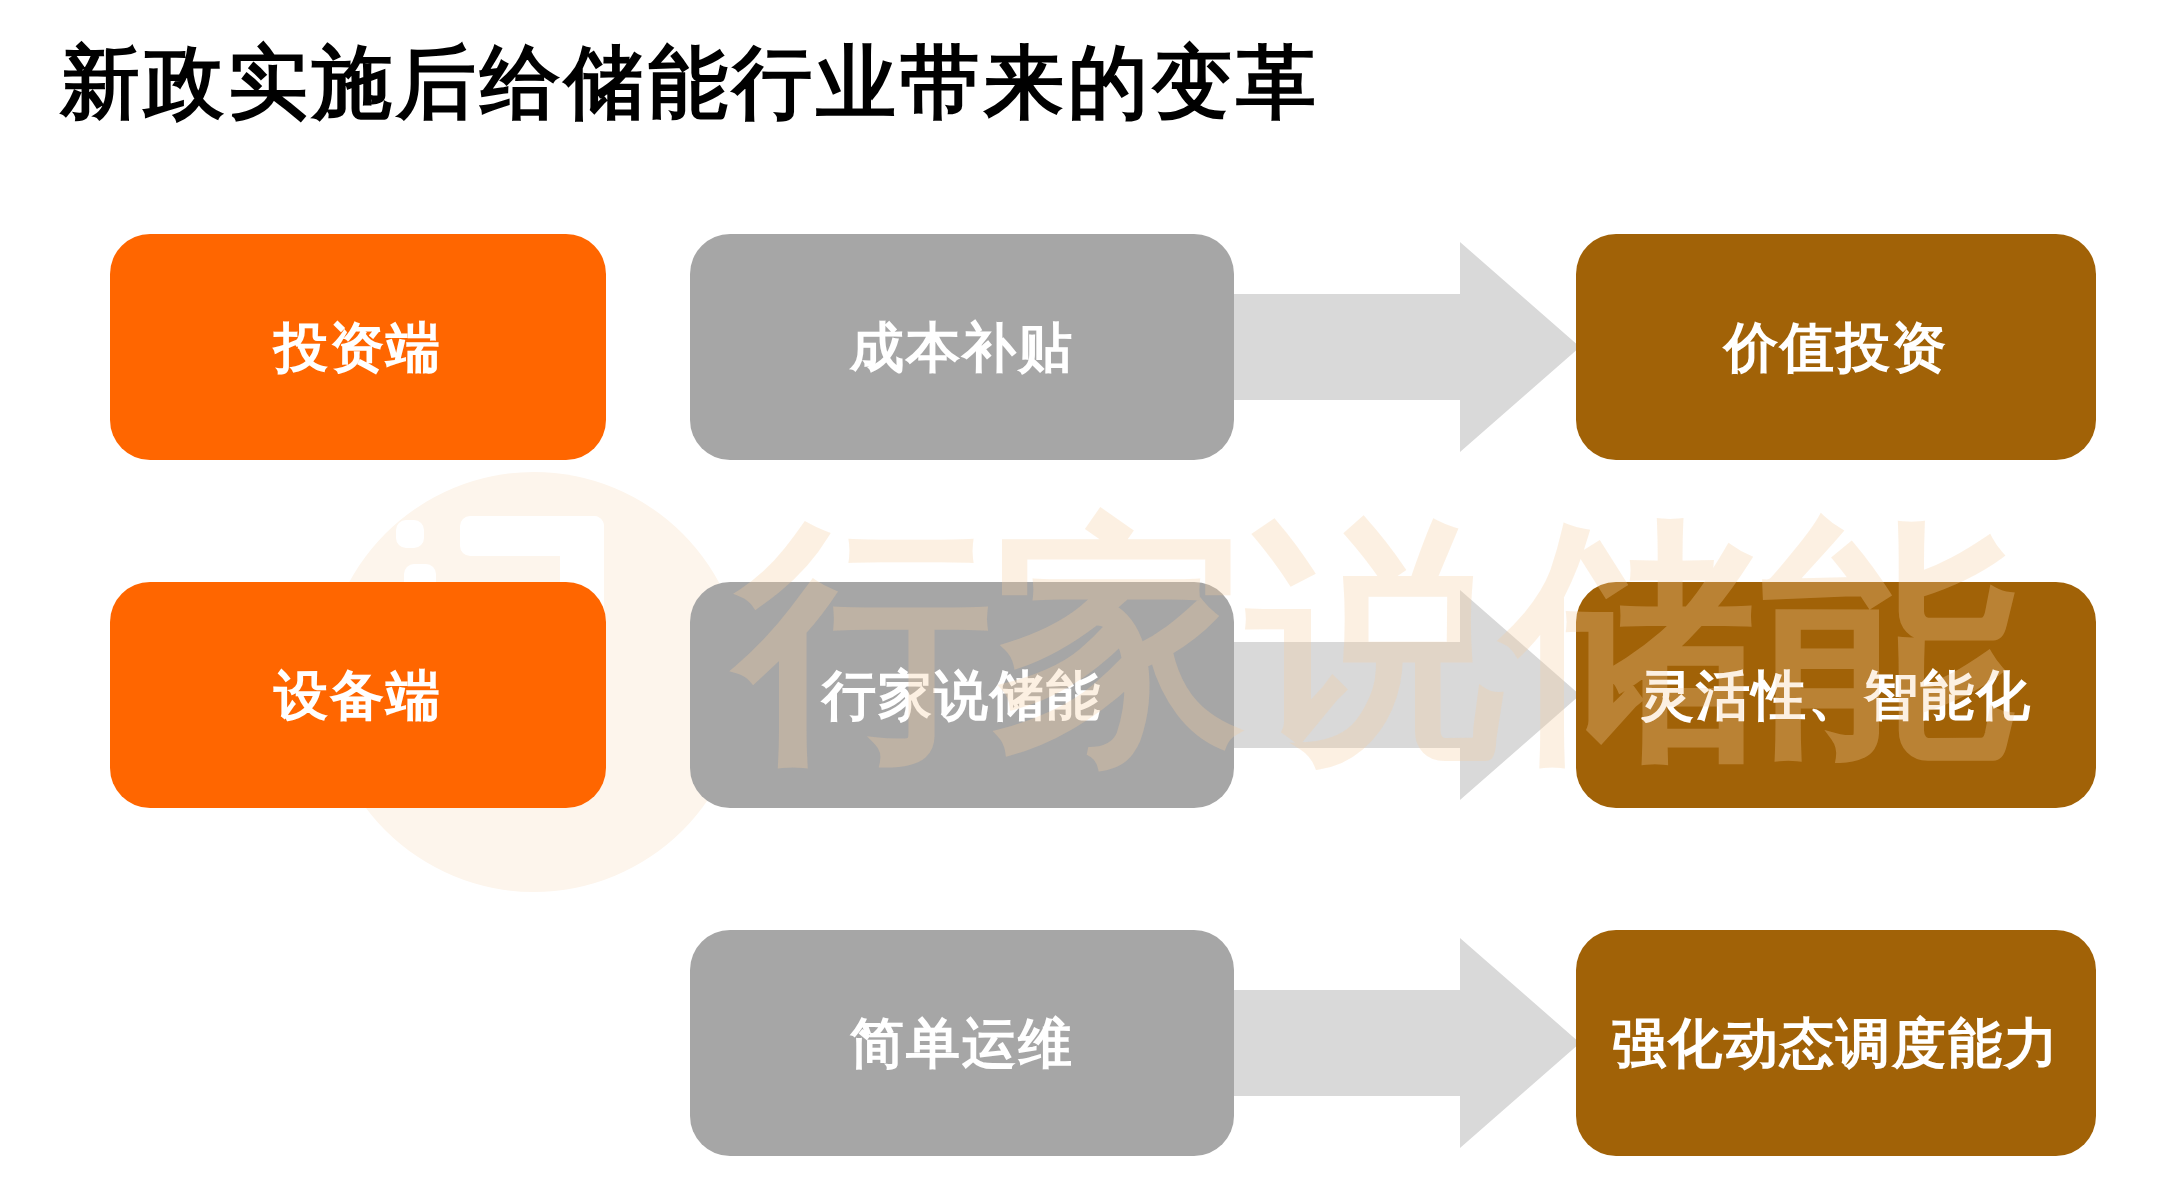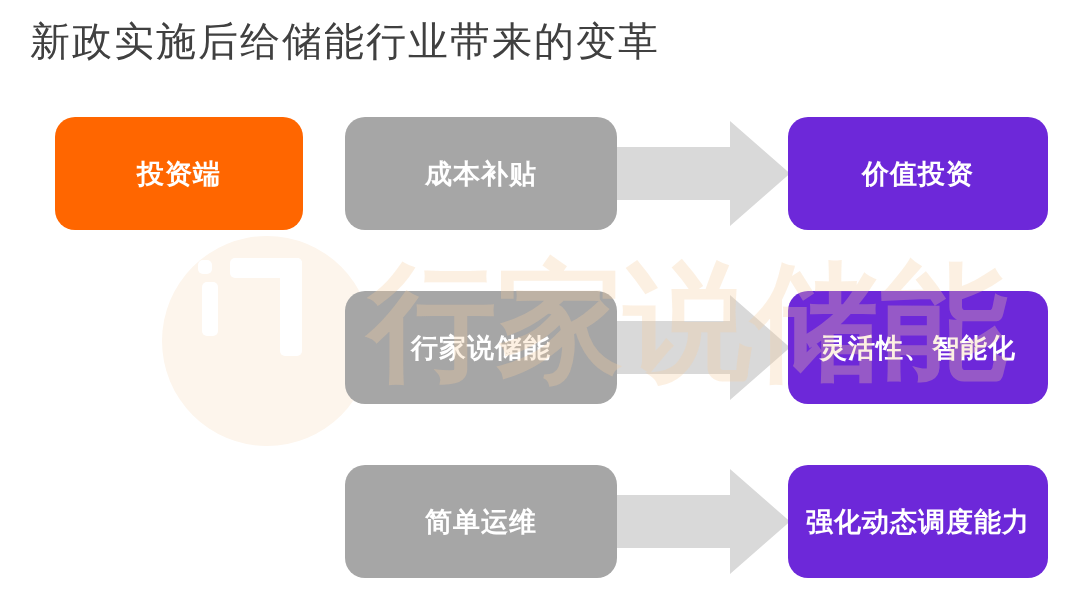--- a/index.html
+++ b/index.html
@@ -13,23 +13,23 @@
     width: 1080px;
     height: 597px;
     background: #ffffff;
     overflow: hidden;
   }
   .title {
     position: absolute;
     left: 30px;
     top: 14px;
     font-size: 40px;
-    font-weight: 400;
+    font-weight: 700;
     letter-spacing: 2px;
-    color: #404040;
+    color: #000000;
     white-space: nowrap;
     z-index: 3;
   }
   
   .wm-circle {
     position: absolute;
     left: 162px;
     top: 236px;
     width: 210px;
     height: 210px;
@@ -80,21 +80,21 @@
     justify-content: center;
     color: #ffffff;
     font-size: 27px;
     font-weight: 700;
     letter-spacing: 1px;
     white-space: nowrap;
     z-index: 2;
   }
   .box-segment { left: 55px;  width: 248px; background: #FF6600; }
   .box-before  { left: 345px; width: 272px; background: #A6A6A6; }
-  .box-after   { left: 788px; width: 260px; background: #6d28d9; }
+  .box-after   { left: 788px; width: 260px; background: #a16207; }
   .arrow-wrap {
     position: absolute;
     left: 600px;
     top: 0;
     width: 190px;
     height: 113px;
     z-index: 1;
   }
 </style>
 </head>
@@ -123,20 +123,21 @@
     <div class="box box-before">成本补贴</div>
     <div class="box box-after">价值投资</div>
   </div>
 
   <div class="row row-1">
     <div class="arrow-wrap">
       <svg width="190" height="113" viewBox="0 0 190 113" xmlns="http://www.w3.org/2000/svg">
         <polygon points="0,30 130,30 130,4 190,56.5 130,109 130,83 0,83" fill="#D9D9D9"></polygon>
       </svg>
     </div>
+    <div class="box box-segment">设备端</div>
     <div class="box box-before">行家说储能</div>
     <div class="box box-after">灵活性、智能化</div>
   </div>
 
   <div class="row row-2">
     <div class="arrow-wrap">
       <svg width="190" height="113" viewBox="0 0 190 113" xmlns="http://www.w3.org/2000/svg">
         <polygon points="0,30 130,30 130,4 190,56.5 130,109 130,83 0,83" fill="#D9D9D9"></polygon>
       </svg>
     </div>

